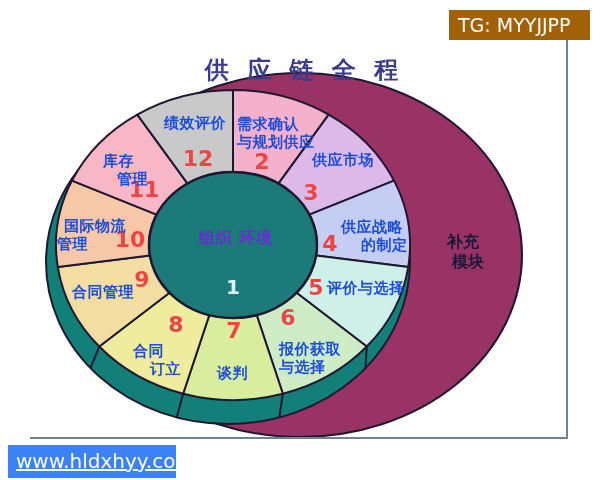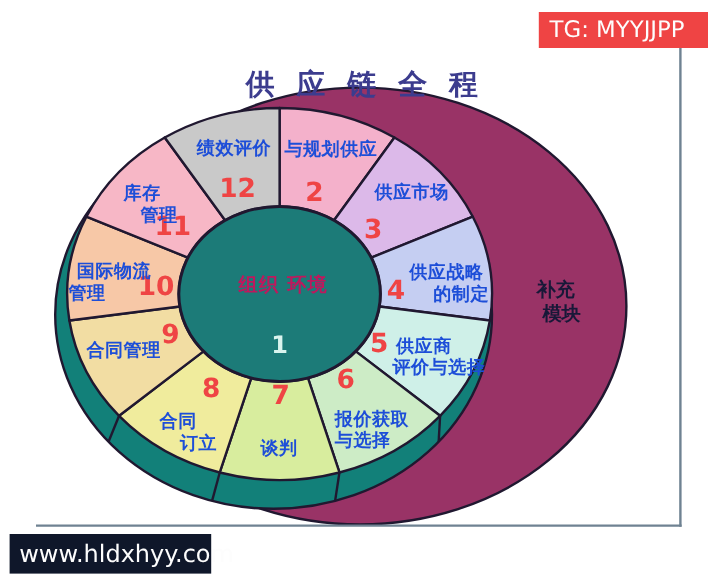--- a/index.html
+++ b/index.html
@@ -11,21 +11,21 @@
 
   .title{
     position:absolute;left:304px;top:54px;transform:translateX(-50%);
     font-size:24px;font-weight:bold;letter-spacing:5px;white-space:nowrap;
     color:#3c3c8e;
   }
 
   .center-label{position:absolute;left:0;top:0;}
   .center-line1{
     position:absolute;left:236px;top:238px;transform:translate(-50%,-50%);
-    font-size:16px;font-weight:bold;letter-spacing:1px;white-space:nowrap;color:#be185d;
+    font-size:16px;font-weight:bold;letter-spacing:1px;white-space:nowrap;color:#6d28d9;
   }
   .center-num{
     position:absolute;left:233px;top:287px;transform:translate(-50%,-50%);
     font-size:20px;font-weight:bold;color:#d9f4ee;
   }
 
   .supplement{position:absolute;left:0;top:0;color:#181838;font-weight:bold;font-size:16px;}
   .sup-line1{position:absolute;left:463px;top:242px;transform:translate(-50%,-50%);white-space:nowrap;}
   .sup-line2{position:absolute;left:468px;top:262px;transform:translate(-50%,-50%);white-space:nowrap;}
 
@@ -33,28 +33,29 @@
     position:absolute;transform:translate(-50%,-50%);
     font-size:22px;font-weight:bold;color:#ef4444;white-space:nowrap;
   }
   .seg-lines{
     position:absolute;font-size:15px;font-weight:bold;line-height:18px;
     letter-spacing:0.5px;color:#1d4ed8;white-space:nowrap;
   }
   .seg-lines div{white-space:nowrap;}
 
   .wm-top{
-    position:absolute;left:449px;top:10px;width:141px;height:30px;background:#ef4444;
+    position:absolute;left:449px;top:10px;width:141px;height:30px;background:#a16207;
     color:#fdfdfd;font-size:19px;line-height:30px;padding-left:9px;box-sizing:border-box;
     white-space:nowrap;
   }
   .wm-bottom{
-    position:absolute;left:8px;top:445px;width:168px;height:33px;background:#0f172a;
+    position:absolute;left:8px;top:445px;width:168px;height:33px;background:#3b82f6;
     color:#fdfdfd;font-size:20px;line-height:33px;padding-left:8px;box-sizing:border-box;
     white-space:nowrap;
+    text-decoration:underline;
   }
 </style>
 </head>
 <body>
 
 <div class="stage">
   <svg id="diagram-svg" width="600" height="480" viewBox="0 0 600 480">
       <ellipse cx="300" cy="255" rx="222" ry="182" fill="#993366" stroke="#201830" stroke-width="2"></ellipse>
       <ellipse cx="228" cy="262" rx="182" ry="162" fill="#128079" stroke="#201830" stroke-width="2"></ellipse>
       <line x1="366.7658355372812" y1="346.50527238451593" x2="365.54453145641344" y2="368.0893814599457" stroke="#201830" stroke-width="2"></line>
@@ -86,20 +87,21 @@
 
   <div class="center-label">
     <div class="center-line1">组织 环境</div>
     <div class="center-num">1</div>
   </div>
 
   <div id="segment-labels">
   <div>
     <div class="seg-num" style="left: 262px; top: 161px;">2</div>
     <div class="seg-lines" style="left: 237px; top: 115px;">
+          <div style="margin-left: 0px;">需求确认</div>
           <div style="margin-left: 0px;">与规划供应</div>
         </div>
   </div>
 
   <div>
     <div class="seg-num" style="left: 311px; top: 192px;">3</div>
     <div class="seg-lines" style="left: 312px; top: 151px;">
           <div style="margin-left: 0px;">供应市场</div>
         </div>
   </div>
@@ -108,21 +110,20 @@
     <div class="seg-num" style="left: 330px; top: 243px;">4</div>
     <div class="seg-lines" style="left: 341px; top: 218px;">
           <div style="margin-left: 0px;">供应战略</div>
           <div style="margin-left: 20px;">的制定</div>
         </div>
   </div>
 
   <div>
     <div class="seg-num" style="left: 316px; top: 287px;">5</div>
     <div class="seg-lines" style="left: 330px; top: 279px;">
-          <div style="margin-left: 0px;">供应商</div>
           <div style="margin-left: -3px;">评价与选择</div>
         </div>
   </div>
 
   <div>
     <div class="seg-num" style="left: 288px; top: 317px;">6</div>
     <div class="seg-lines" style="left: 279px; top: 340px;">
           <div style="margin-left: 0px;">报价获取</div>
           <div style="margin-left: 0px;">与选择</div>
         </div>

